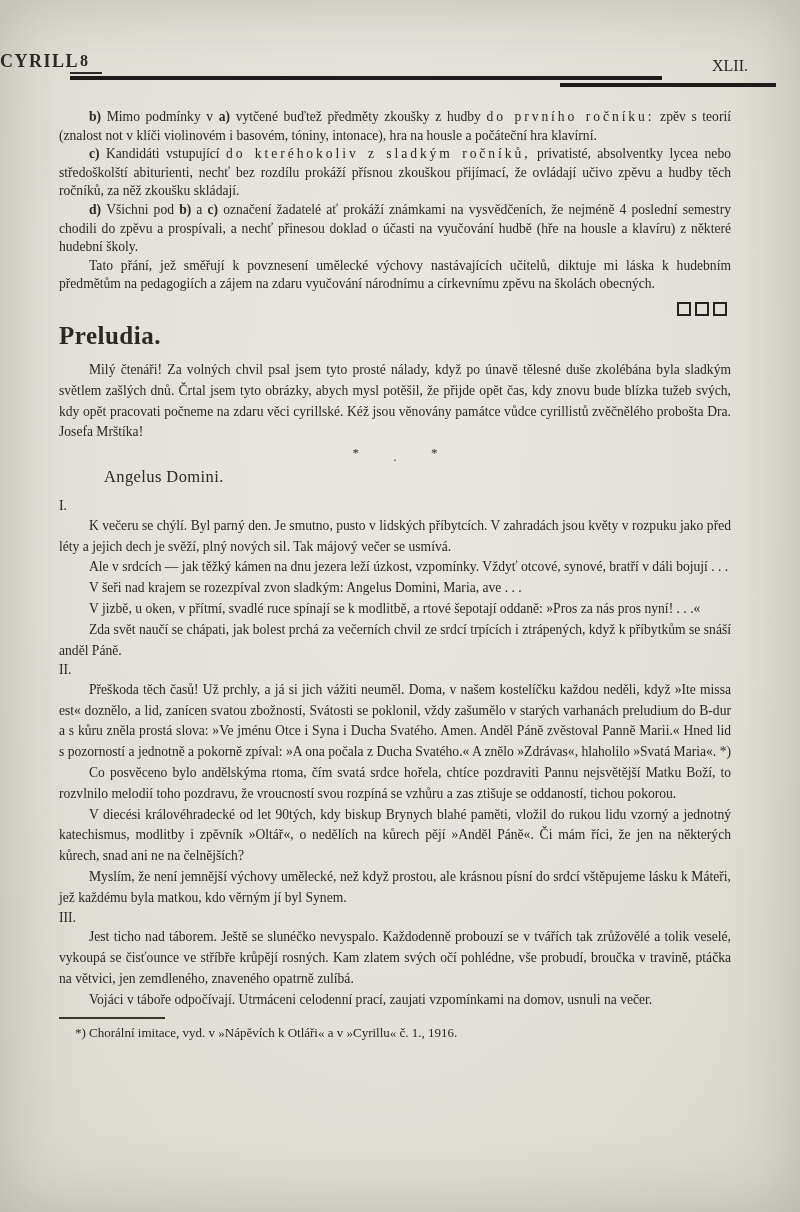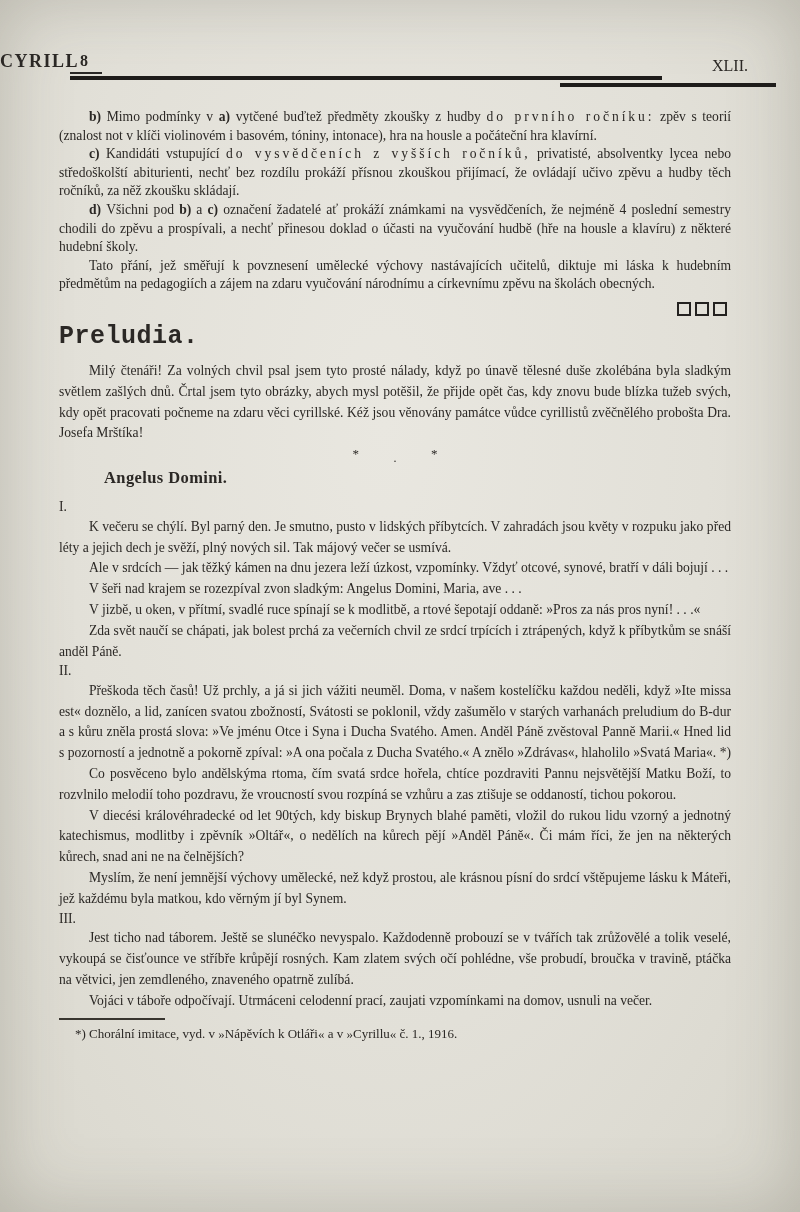--- a/index.html
+++ b/index.html
@@ -31,28 +31,28 @@
   .rule-right { position:absolute; left:560px; top:35px; width:216px; height:4px; background:#1e1c1a; }
   
   .content { position:absolute; top:96px; left:59px; width:672px;margin-top:12px; }
   .content p { margin:0; text-align:justify; font-size:13.6px; line-height:18.6px; text-indent:30px; }
   .seg-b { font-weight:bold; }
   .seg-sp { letter-spacing:0.215em; }
   
   .squares { text-align:right; margin:8px 4px 4px 0; line-height:0; }
   .sq { display:inline-block; width:10px; height:10px; border:2.5px solid #242220; margin-left:4px; background:transparent; }
   
-  .article-title { margin:6px 0 10px 0; font-size:25px; font-weight:bold; letter-spacing:0.5px;font-family:Liberation Mono, monospace; }
+  .article-title { margin:6px 0 10px 0; font-size:25px; font-weight:bold; letter-spacing:0.5px; }
   .article-subtitle { text-align:right; font-size:13.6px; margin:0 0 10px 0; }
   .article-subtitle .seg-b { font-size:15.5px; letter-spacing:0.06em; }
   .article p.art { line-height:20.8px; }
   .separator { text-align:center; height:20px; margin:2px 0 0 0; font-size:13px; }
   .separator span { display:inline-block; margin:0 17px; }
   .separator .mid { position:relative; top:7px; font-size:12px; }
-  .angelus { font-size:16.5px; font-weight:bold; margin:2px 0 10px 45px; letter-spacing:0.4px; }
+  .angelus { font-size:16.5px; font-weight:normal; margin:2px 0 10px 45px; letter-spacing:0.4px; }
   .numeral { font-size:14.5px; margin:9px 0 7px 15px; text-indent:0 !important; text-align:left !important; }
   
   .fn-rule { width:106px; height:2px; background:#38352f; margin:7px 0 5px 0; }
   .footnote { font-size:13px !important; line-height:17px !important; text-indent:16px !important; text-align:right; }
 </style>
 </head>
 <body>
 
 <div class="page">
 
@@ -60,21 +60,21 @@
     <span class="page-num">8</span>
     <div class="journal">CYRILL</div>
     <span class="volume">XLII.</span>
     <div class="rule-main"></div>
     <div class="rule-right"></div>
   </div>
 
   <div class="content">
 
     <p><span class="seg-b">b) </span><span>Mimo podmínky v </span><span class="seg-b">a)</span><span> vytčené buďtež předměty zkoušky z hudby </span><span class="seg-sp">do prvního ročníku:</span><span> zpěv s teorií (znalost not v klíči violinovém i basovém, tóniny, intonace), hra na housle a počáteční hra klavírní.</span></p>
-    <p><span class="seg-b">c) </span><span>Kandidáti vstupující </span><span class="seg-sp">do vysvědčeních z vyšších ročníků,</span><span> privatisté, absolventky lycea nebo středoškolští abiturienti, nechť bez rozdílu prokáží přísnou zkouškou přijímací, že ovládají učivo zpěvu a hudby těch ročníků, za něž zkoušku skládají.</span></p>
+    <p><span class="seg-b">c) </span><span>Kandidáti vstupující </span><span class="seg-sp">do kteréhokoliv z sladkým ročníků,</span><span> privatisté, absolventky lycea nebo středoškolští abiturienti, nechť bez rozdílu prokáží přísnou zkouškou přijímací, že ovládají učivo zpěvu a hudby těch ročníků, za něž zkoušku skládají.</span></p>
     <p><span class="seg-b">d) </span><span>Všichni pod </span><span class="seg-b">b)</span><span> a </span><span class="seg-b">c)</span><span> označení žadatelé ať prokáží známkami na vysvědčeních, že nejméně 4 poslední semestry chodili do zpěvu a prospívali, a nechť přinesou doklad o účasti na vyučování hudbě (hře na housle a klavíru) z některé hudební školy.</span></p>
     <p><span>Tato přání, jež směřují k povznesení umělecké výchovy nastávajících učitelů, diktuje mi láska k hudebním předmětům na pedagogiích a zájem na zdaru vyučování národnímu a církevnímu zpěvu na školách obecných.</span></p>
 
     <div class="squares"><span class="sq"></span><span class="sq"></span><span class="sq"></span></div>
 
     <div class="article">
       <h1 class="article-title">Preludia.</h1>
 
       <p class="art">Milý čtenáři! Za volných chvil psal jsem tyto prosté nálady, když po únavě tělesné duše zkolébána byla sladkým světlem zašlých dnů. Črtal jsem tyto obrázky, abych mysl potěšil, že přijde opět čas, kdy znovu bude blízka tužeb svých, kdy opět pracovati počneme na zdaru věci cyrillské. Kéž jsou věnovány památce vůdce cyrillistů zvěčnělého probošta Dra. Josefa Mrštíka!</p>
 

